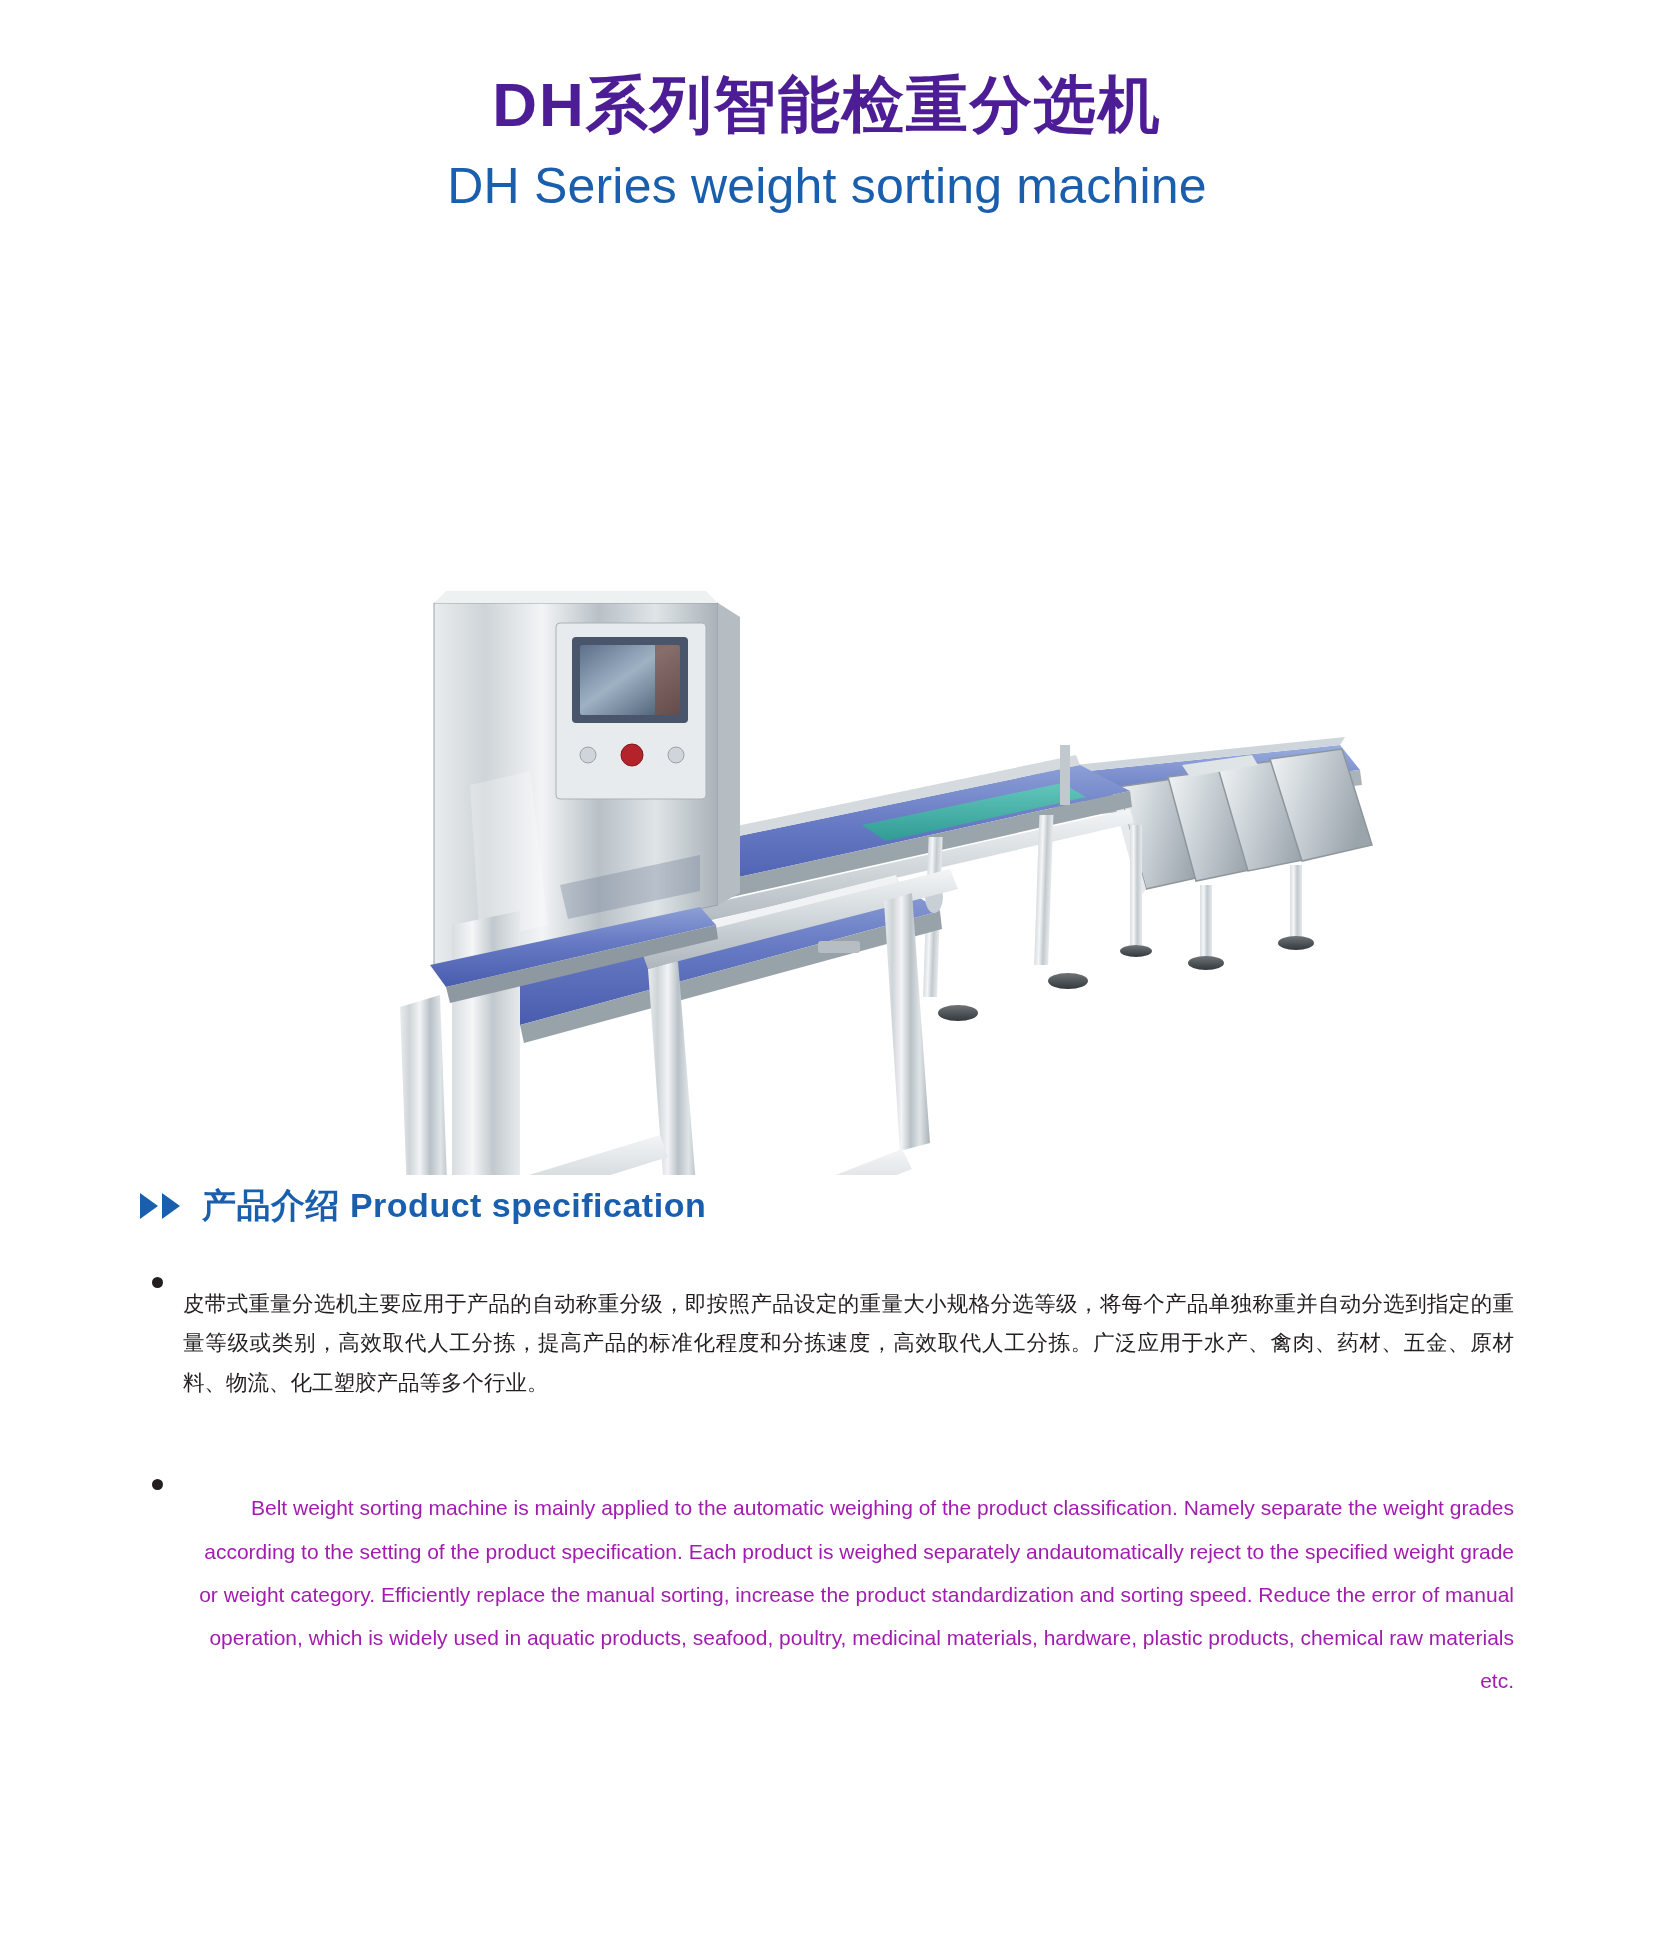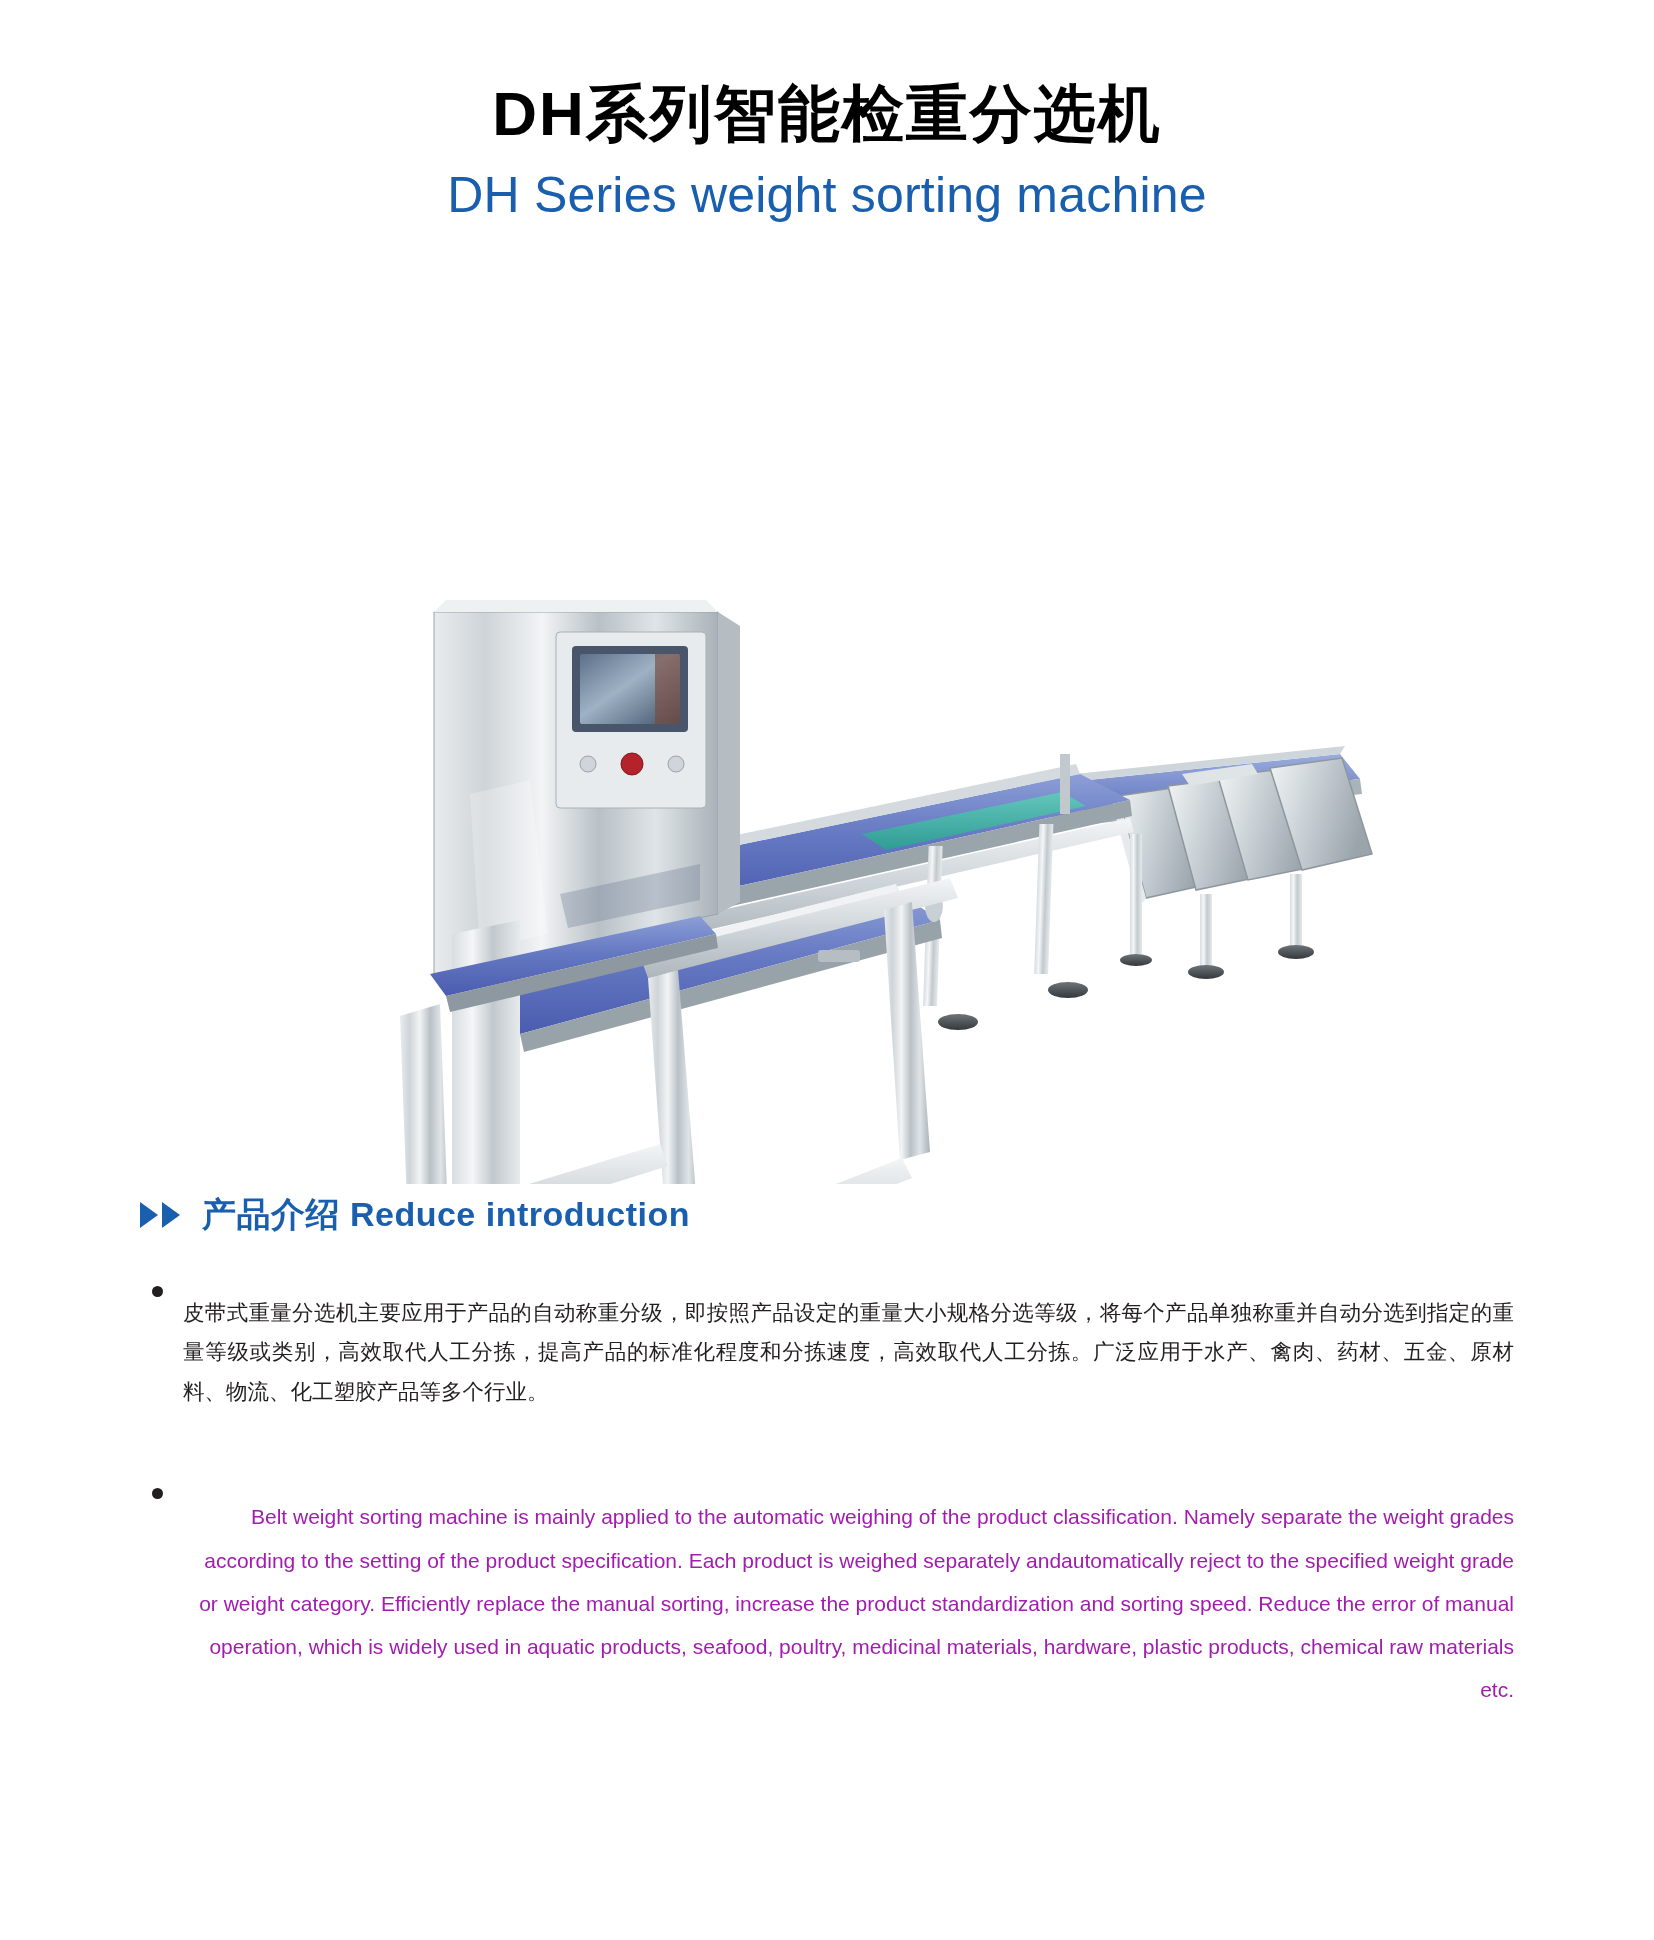--- a/index.html
+++ b/index.html
@@ -17,24 +17,24 @@
   }
 
   
   .header {
     text-align: center;
     padding-top: 68px;
   }
   .title-cn {
     font-size: 62px;
     font-weight: bold;
-    color: #000000;
+    color: #4c1d95;
     letter-spacing: 2px;
     line-height: 1.18;
-    margin: 9px;
+    margin: 0;
   }
   .title-en {
     font-size: 50px;
     color: #1a5fae;
     font-weight: normal;
     letter-spacing: 0.2px;
     margin: 16px 0 0 0;
   }
 
   
@@ -276,21 +276,21 @@
 
     <ellipse cx="820" cy="1110" rx="430" ry="20" fill="#000" opacity="0.05"></ellipse>
   </svg>
 </div>
 
 <div class="section-head">
   <span class="tri-group">
     <span class="tri"></span>
       <span class="tri"></span>
   </span>
-  <span class="section-title">产品介绍 Reduce introduction</span>
+  <span class="section-title">产品介绍 Product specification</span>
 </div>
 
 <div class="content">
 
   <div class="bullet-row">
     <span class="dot"></span>
     <p class="para-cn">皮带式重量分选机主要应用于产品的自动称重分级，即按照产品设定的重量大小规格分选等级，将每个产品单独称重并自动分选到指定的重量等级或类别，高效取代人工分拣，提高产品的标准化程度和分拣速度，高效取代人工分拣。广泛应用于水产、禽肉、药材、五金、原材料、物流、化工塑胶产品等多个行业。</p>
   </div>
 
   <div class="bullet-row">

